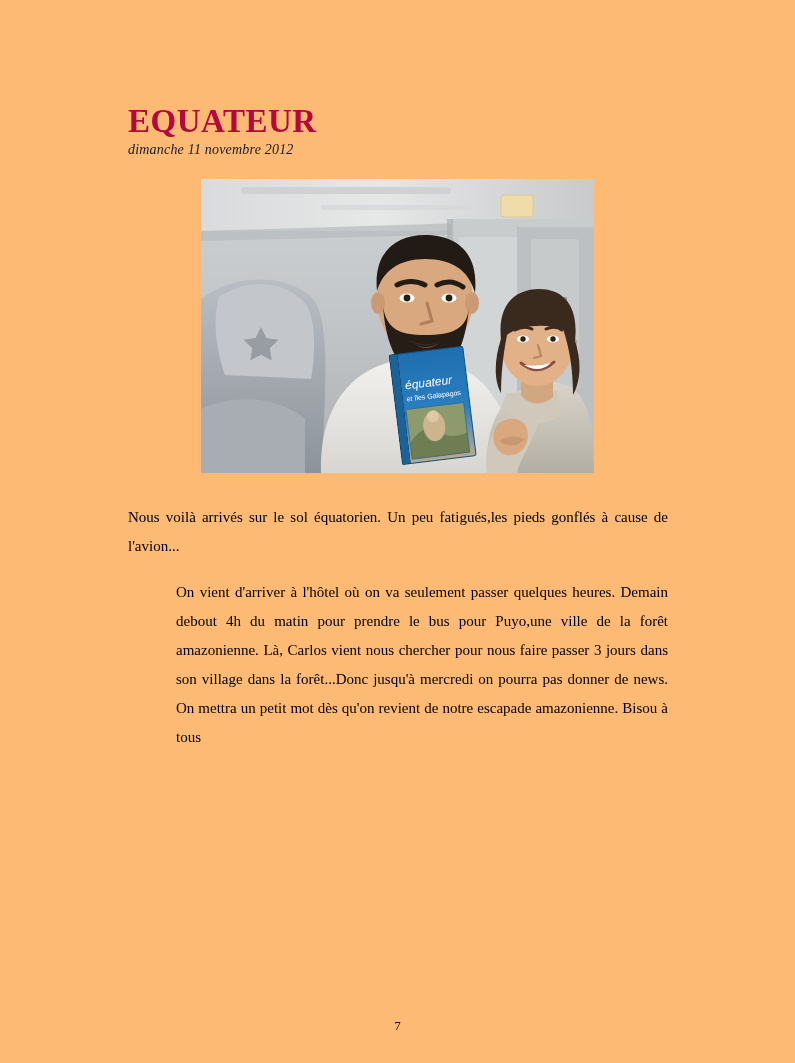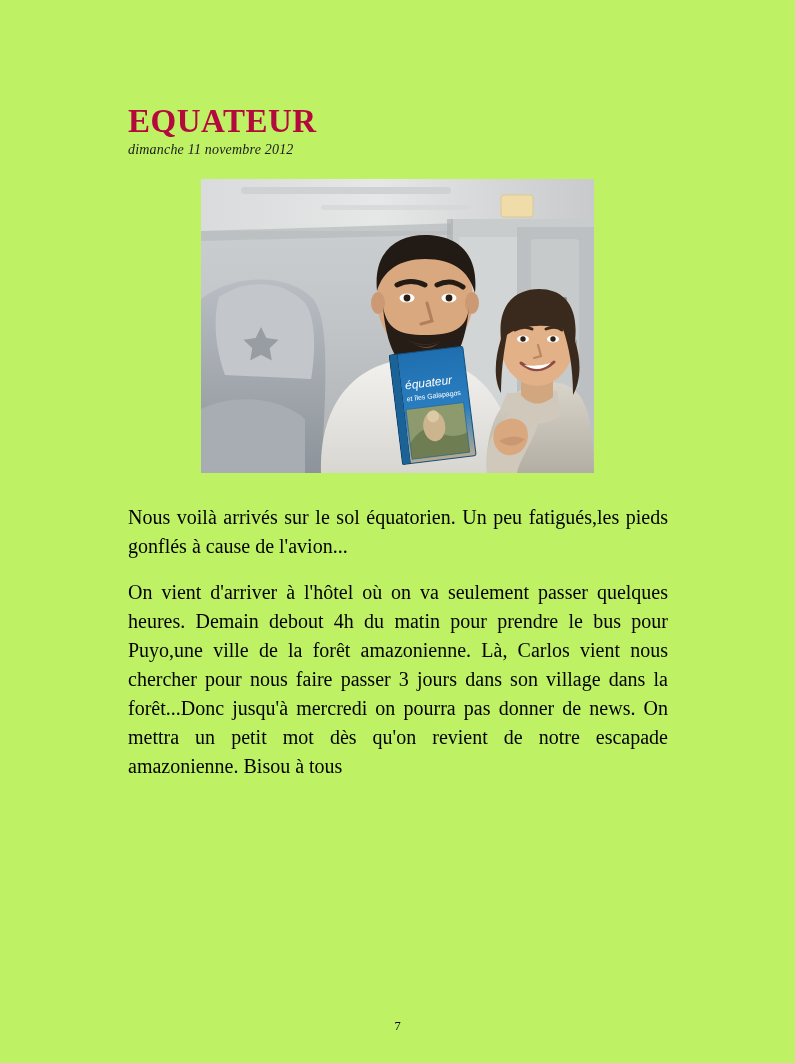--- a/index.html
+++ b/index.html
@@ -11,21 +11,21 @@
     width: 795px;
     height: 1063px;
     font-family: "Liberation Serif", serif;
     color: #000000;
     position: relative;
     overflow: hidden;
   }
   .page {
     position: absolute;
     inset: 0;
-    background: #bef264;
+    background: #fdba74;
   }
   .title {
     position: absolute;
     left: 128px;
     top: 103px;
     font-family: "Liberation Serif", serif;
     font-size: 33px;
     font-weight: bold;
     letter-spacing: 0.5px;
     color: #b4093c;
@@ -57,27 +57,27 @@
   
   .bodytext {
     position: absolute;
     left: 128px;
     top: 503px;
     width: 540px;
   }
   .bodytext p {
     margin: 0 0 17px 0;
     font-family: "Liberation Serif", serif;
-    font-size: 20px;
+    font-size: 15px;
     line-height: 29px;
     text-align: justify;
     text-justify: inter-word;
     color: #000000;
   }
-  .bodytext p:last-child { margin-bottom: 0; }
+  .bodytext p:last-child { margin-bottom: 0; margin-left: 48px; }
 
   .pagenum {
     position: absolute;
     left: 0;
     right: 0;
     top: 1019px;
     text-align: center;
     font-family: "Liberation Serif", serif;
     font-size: 12.5px;
     color: #000000;

